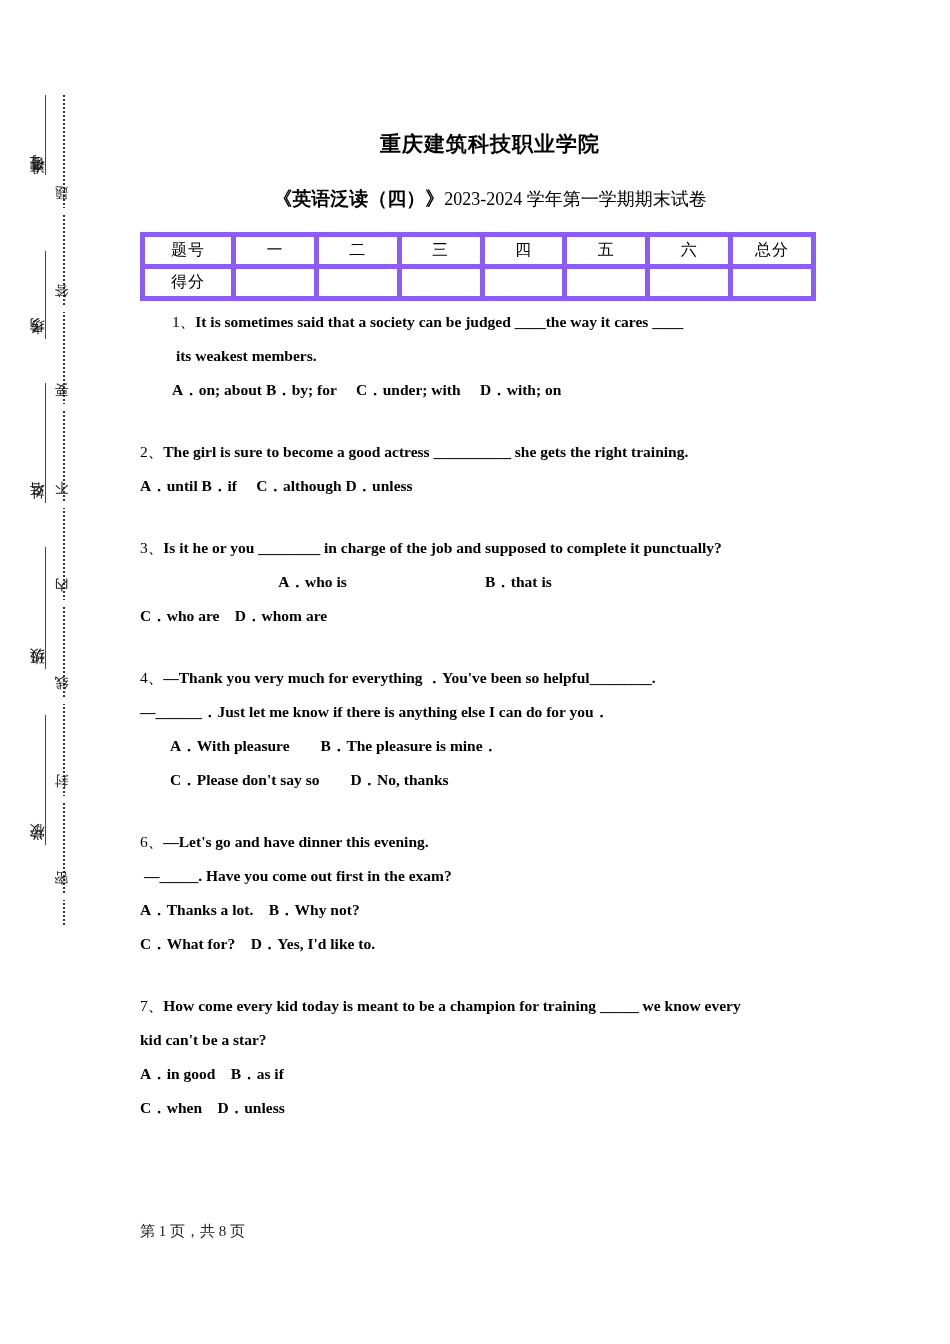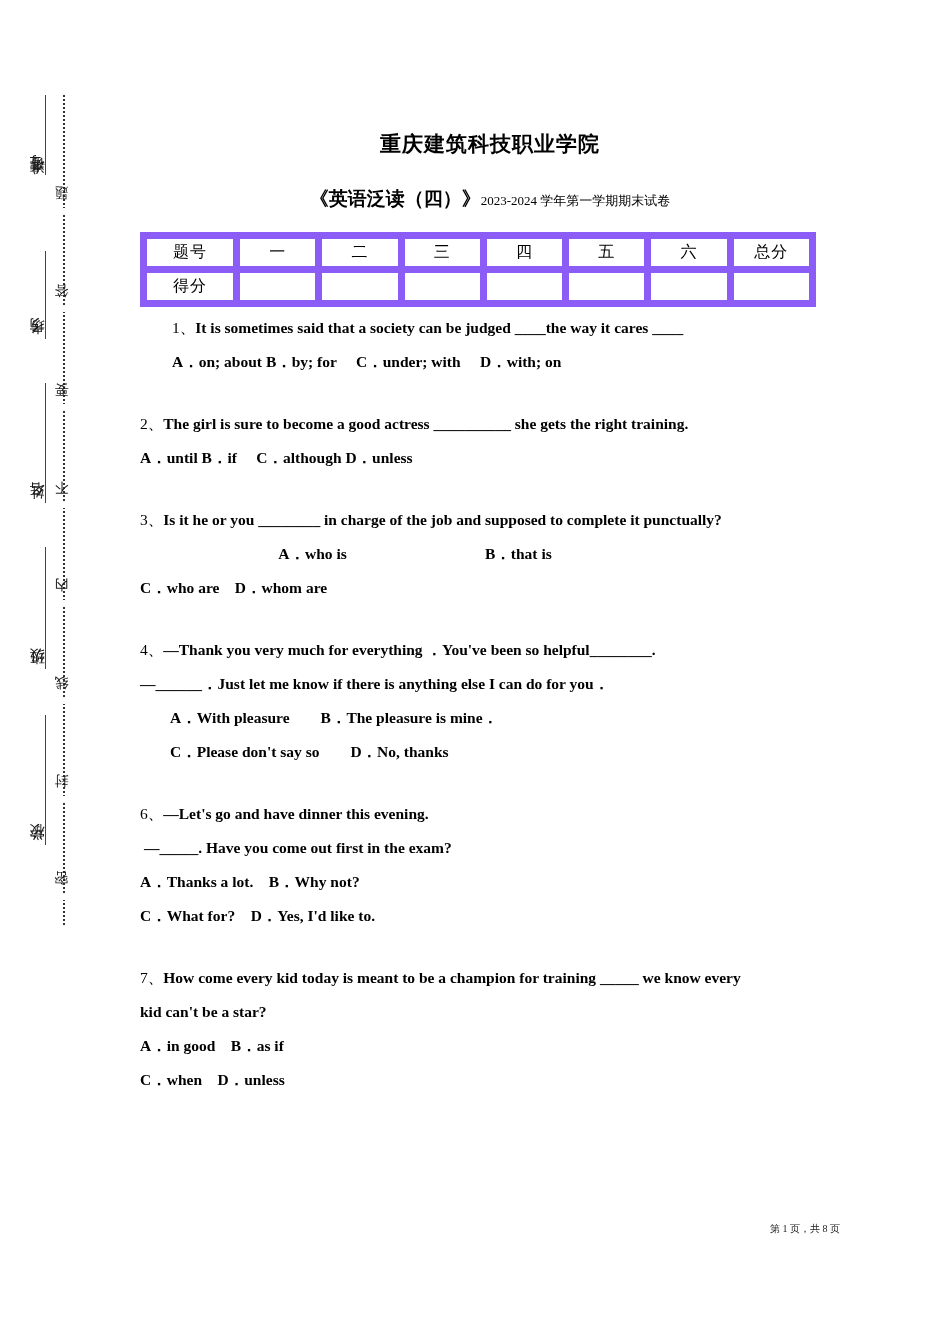--- a/index.html
+++ b/index.html
@@ -105,33 +105,33 @@
   }
   .doc-subtitle .course {
     font-family: "DejaVu Sans", "Liberation Sans", sans-serif;
     font-weight: bold;
     font-size: 19px;
     letter-spacing: 0px;
     text-align: right;
   }
   .doc-subtitle .term {
     font-family: "Liberation Serif", "DejaVu Serif", serif;
-    font-size: 13px;
+    font-size: 18px;
     font-weight: normal;
   }
 
   
   table.score-table {
     margin-top: 20px;
     border-collapse: collapse;
     width: 676px;
     table-layout: fixed;
   }
   table.score-table td {
-    border: 7px solid #8b5cf6;
+    border: 5px solid #8b5cf6;
     height: 25px;
     text-align: center;
     vertical-align: middle;
     font-family: "Liberation Serif", "DejaVu Serif", serif;
     font-size: 16px;
     letter-spacing: 1px;
   }
   table.score-table td.rowhead {
     width: 84px;
   }
@@ -172,23 +172,23 @@
     text-align: center;
   }
   .opt-split .opt-a { width: 345px; }
 
   
   .page-footer {
     position: absolute;
     left: 140px;
     top: 1222px;
     width: 700px;
-    text-align: right;
-    font-family: "Liberation Serif", "DejaVu Serif", serif;
-    font-size: 10px;
+    text-align: left;
+    font-family: "Liberation Serif", "DejaVu Serif", serif;
+    font-size: 15px;
     color: #222;
   }
 </style>
 </head>
 <body>
 
 <div id="seal-sidebar">
 
   <div class="seal-label-col">
     <div class="seal-rule" style="top:0px;    height:80px;"></div>
@@ -246,20 +246,21 @@
       <td></td>
       <td></td>
       <td></td>
     </tr>
   </tbody>
     </table>
 
 
   <div class="question" style="margin-top:4px;margin-left:32px;">
     <div class="q-line"><span class="q-num">1、</span><span>It is sometimes said that a society can be judged ____the way it cares ____</span></div>
+    <div class="q-line"> its weakest members.</div>
     <div class="q-line opt">A．on; about B．by; for　 C．under; with　 D．with; on</div>
   </div>
 
   <div class="question q-gap-top">
     <div class="q-line"><span class="q-num">2、</span><span>The girl is sure to become a good actress __________ she gets the right training.</span></div>
     <div class="q-line opt">A．until B．if　 C．although D．unless</div>
   </div>
 
   <div class="question q-gap-top">
     <div class="q-line"><span class="q-num">3、</span><span>Is it he or you ________ in charge of the job and supposed to complete it punctually?</span></div>

